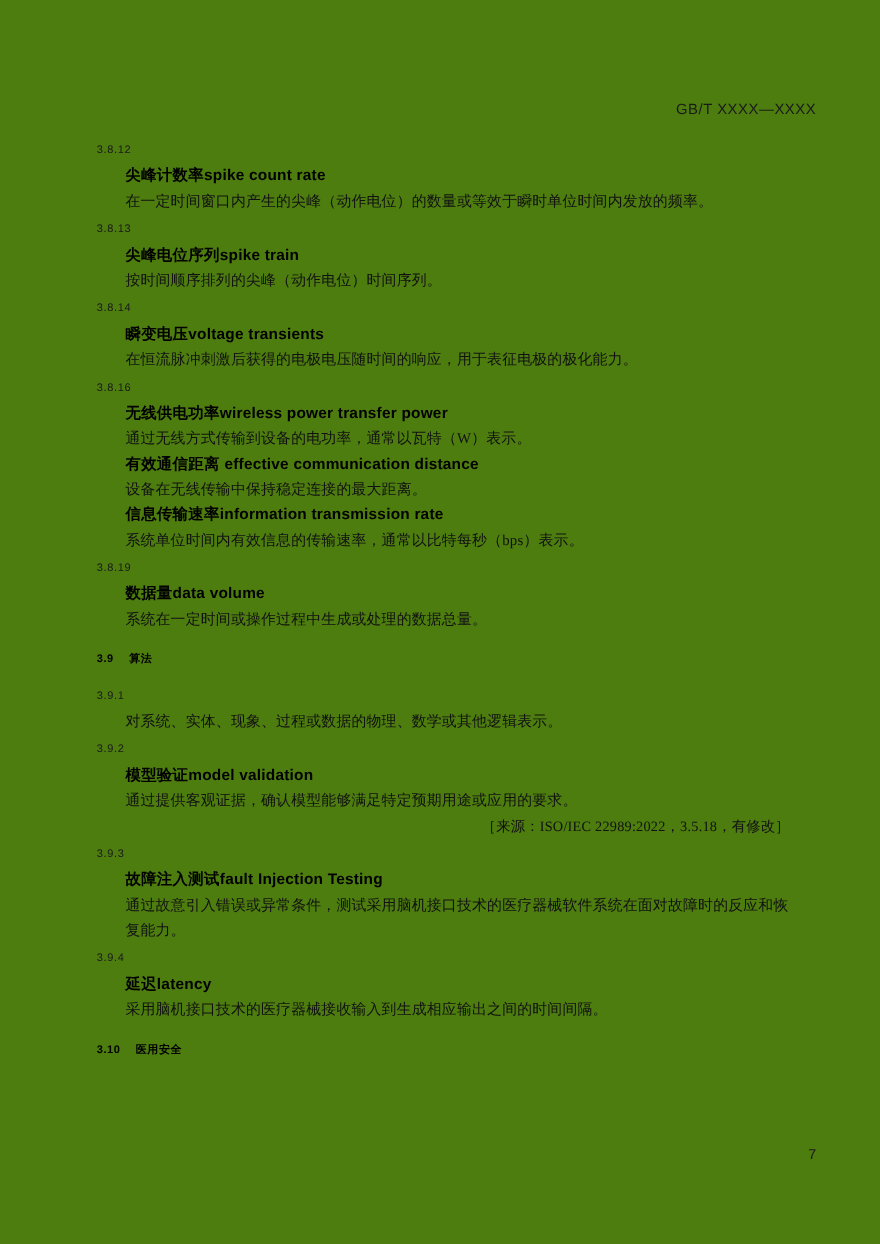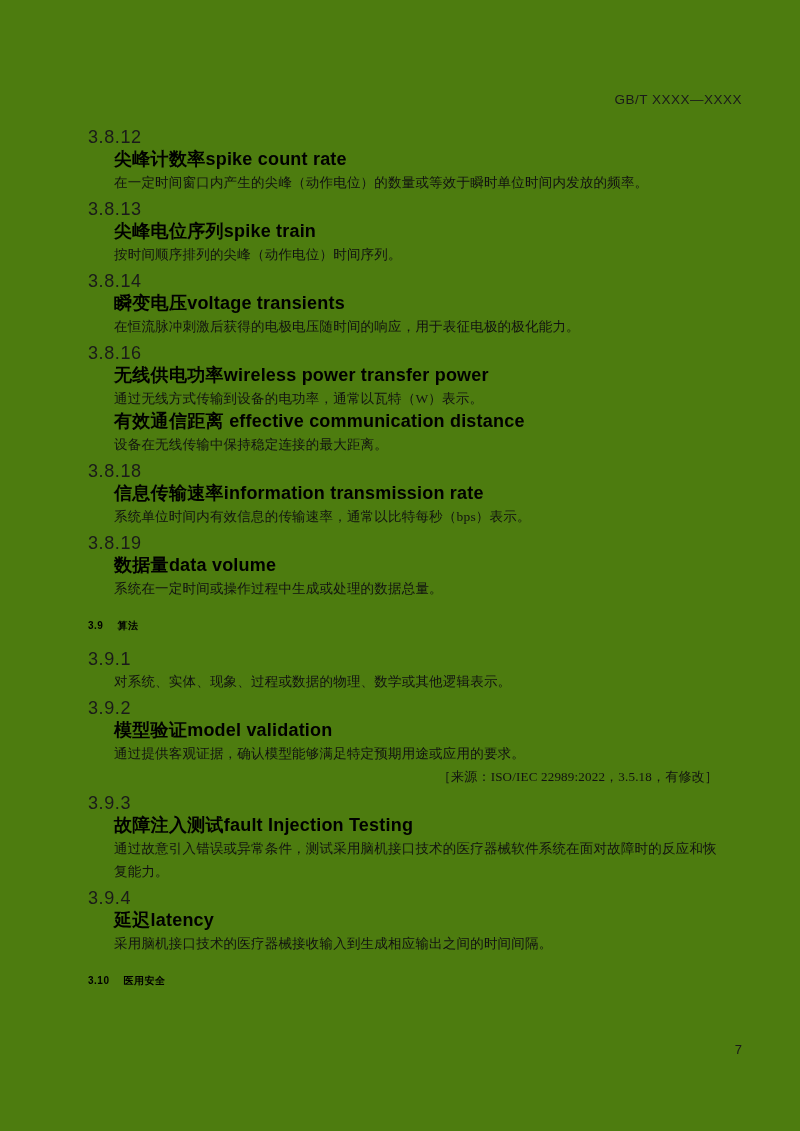--- a/index.html
+++ b/index.html
@@ -33,29 +33,29 @@
     position: absolute;
     left: 88px;
     top: 122px;
     width: 630px;
   }
   .entry {
     margin-bottom: 0px;
   }
   .num {
     font-family: "Liberation Sans", sans-serif;
-    font-size: 18px;
+    font-size: 10px;
     color: #1a1a1a;
     letter-spacing: 0.6px;
     line-height: 22px;
     margin-top: 4px;
   }
   .term {
     font-family: "Liberation Sans", sans-serif;
-    font-size: 18px;
+    font-size: 14px;
     font-weight: bold;
     color: #000000;
     line-height: 23px;
     margin-left: 26px;
     letter-spacing: 0.3px;
   }
   .term .en {
     font-weight: bold;
     letter-spacing: 0.2px;
   }
@@ -127,21 +127,20 @@
       <div class="term"><span>无线供电功率</span><span class="en">wireless power transfer power</span></div>
       <div class="desc">通过无线方式传输到设备的电功率，通常以瓦特（W）表示。</div>
     </div>
 
     <div class="entry">
       <div class="term"><span>有效通信距离</span>&nbsp;<span class="en">effective communication distance</span></div>
       <div class="desc">设备在无线传输中保持稳定连接的最大距离。</div>
     </div>
 
     <div class="entry">
-      <div class="num">3.8.18</div>
       <div class="term"><span>信息传输速率</span><span class="en">information transmission rate</span></div>
       <div class="desc">系统单位时间内有效信息的传输速率，通常以比特每秒（bps）表示。</div>
     </div>
 
     <div class="entry">
       <div class="num">3.8.19</div>
       <div class="term"><span>数据量</span><span class="en">data volume</span></div>
       <div class="desc">系统在一定时间或操作过程中生成或处理的数据总量。</div>
     </div>
 

